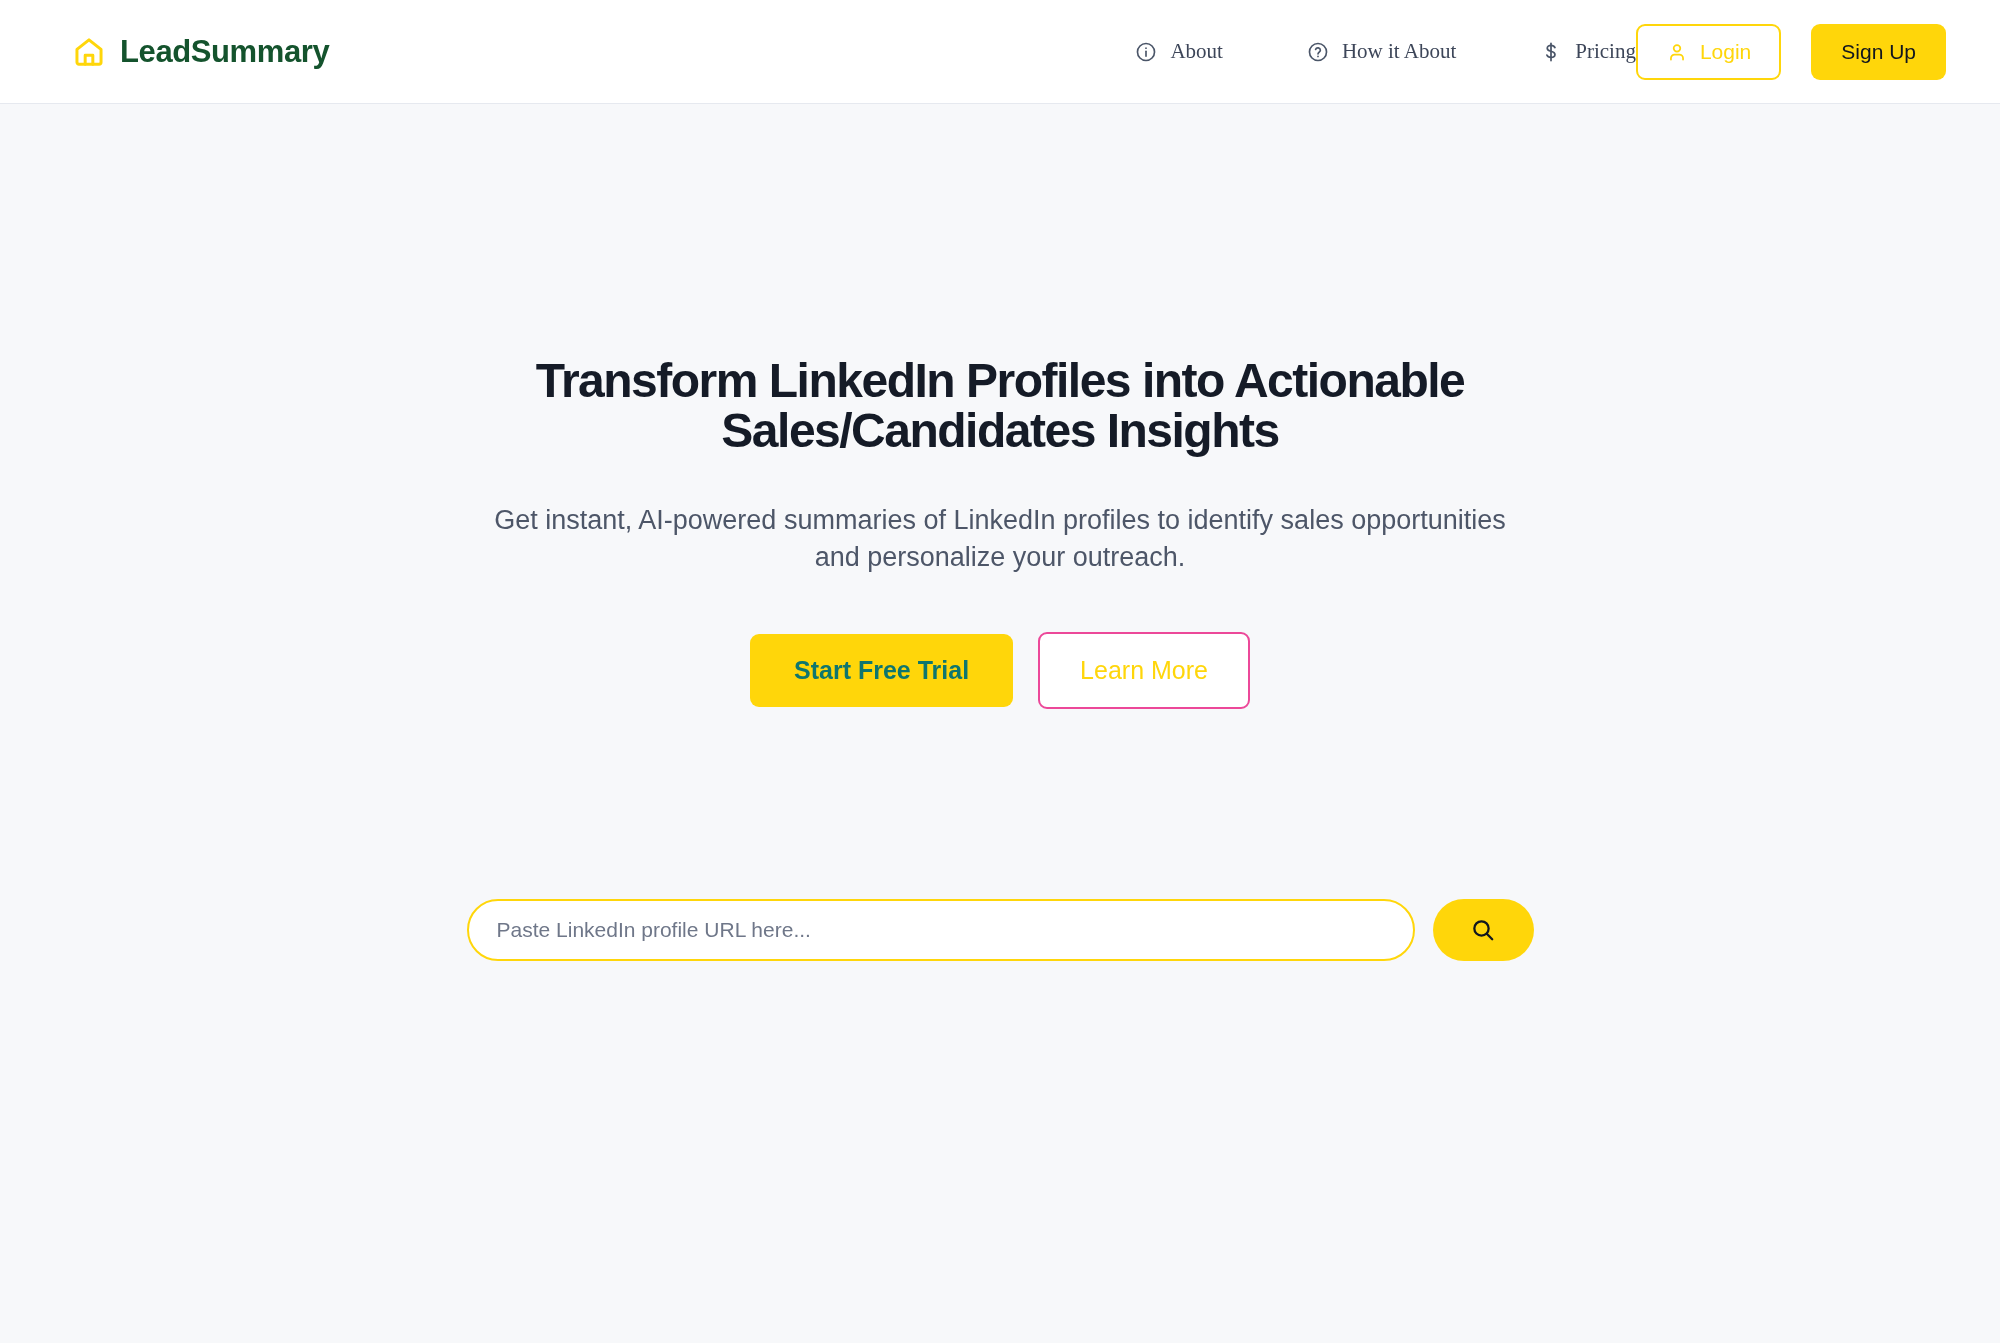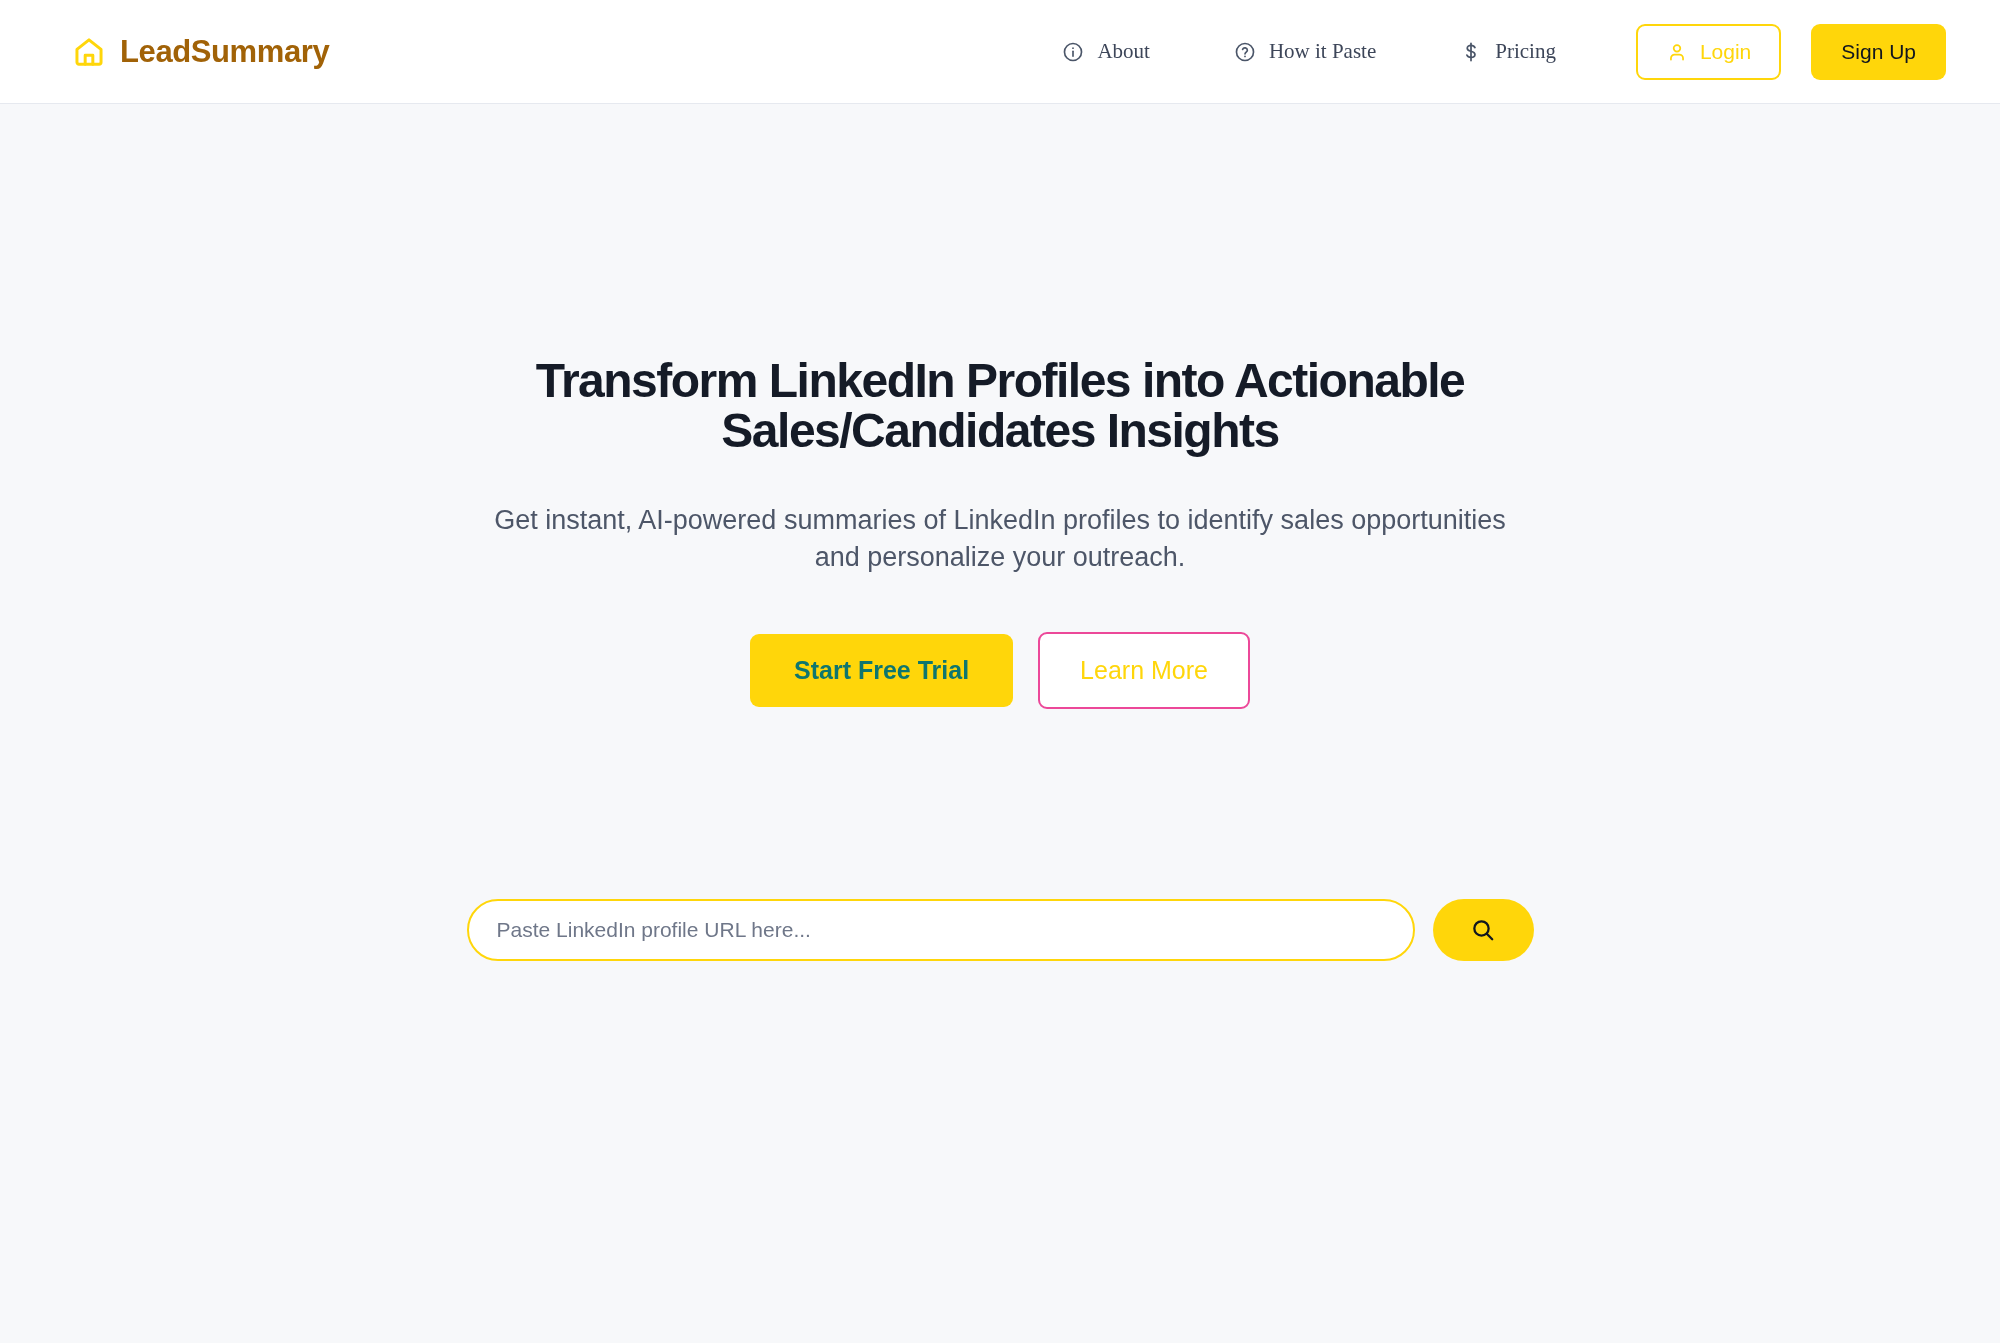--- a/index.html
+++ b/index.html
@@ -35,21 +35,21 @@
   .brand-icon {
     width: 34px;
     height: 34px;
     display: block;
     flex: none;
   }
 
   .brand-name {
     font-size: 31px;
     font-weight: bold;
-    color: #a16207;
+    color: #14532d;
     letter-spacing: -0.4px;
     white-space: nowrap;
   }
 
   .nav {
     display: flex;
     align-items: center;
     gap: 84px;
     margin-left: auto;
   }
@@ -73,21 +73,20 @@
     font-size: 21px;
     color: #3d4659;
     white-space: nowrap;
     font-family: Liberation Serif, serif;
   }
 
   .auth {
     display: flex;
     align-items: flex-start;
     gap: 30px;
-    margin-left: 80px;
   }
 
   .btn-login {
     display: flex;
     align-items: center;
     gap: 12px;
     background: #ffffff;
     border: 2px solid #ffd60a;
     border-radius: 9px;
     padding: 14px 28px;
@@ -232,21 +231,21 @@
       </svg>
       <span class="nav-label">About</span>
     </div>
 
     <div class="nav-item">
       <svg class="nav-icon" viewBox="0 0 24 24" fill="none" stroke="currentColor" stroke-width="1.8" stroke-linecap="round" stroke-linejoin="round">
         <circle cx="12" cy="12" r="9.3"></circle>
         <path d="M9.4 9.2a2.7 2.7 0 0 1 5.2.9c0 1.8-2.6 2.2-2.6 4"></path>
         <circle cx="12" cy="16.8" r="0.95" fill="currentColor" stroke="none"></circle>
       </svg>
-      <span class="nav-label">How it Paste</span>
+      <span class="nav-label">How it About</span>
     </div>
 
     <div class="nav-item">
       <svg class="nav-icon" viewBox="0 0 24 24" fill="none" stroke="currentColor" stroke-width="1.9" stroke-linecap="round" stroke-linejoin="round">
         <path d="M12 2.6v18.8"></path>
         <path d="M16.3 7.1c-.7-1.5-2.3-2.3-4.3-2.3-2.4 0-4.1 1.2-4.1 3.1 0 1.9 1.6 2.7 4.1 3.3 2.6.6 4.3 1.4 4.3 3.4 0 2-1.8 3.2-4.3 3.2-2.2 0-3.9-.9-4.5-2.5"></path>
       </svg>
       <span class="nav-label">Pricing</span>
     </div>
 

